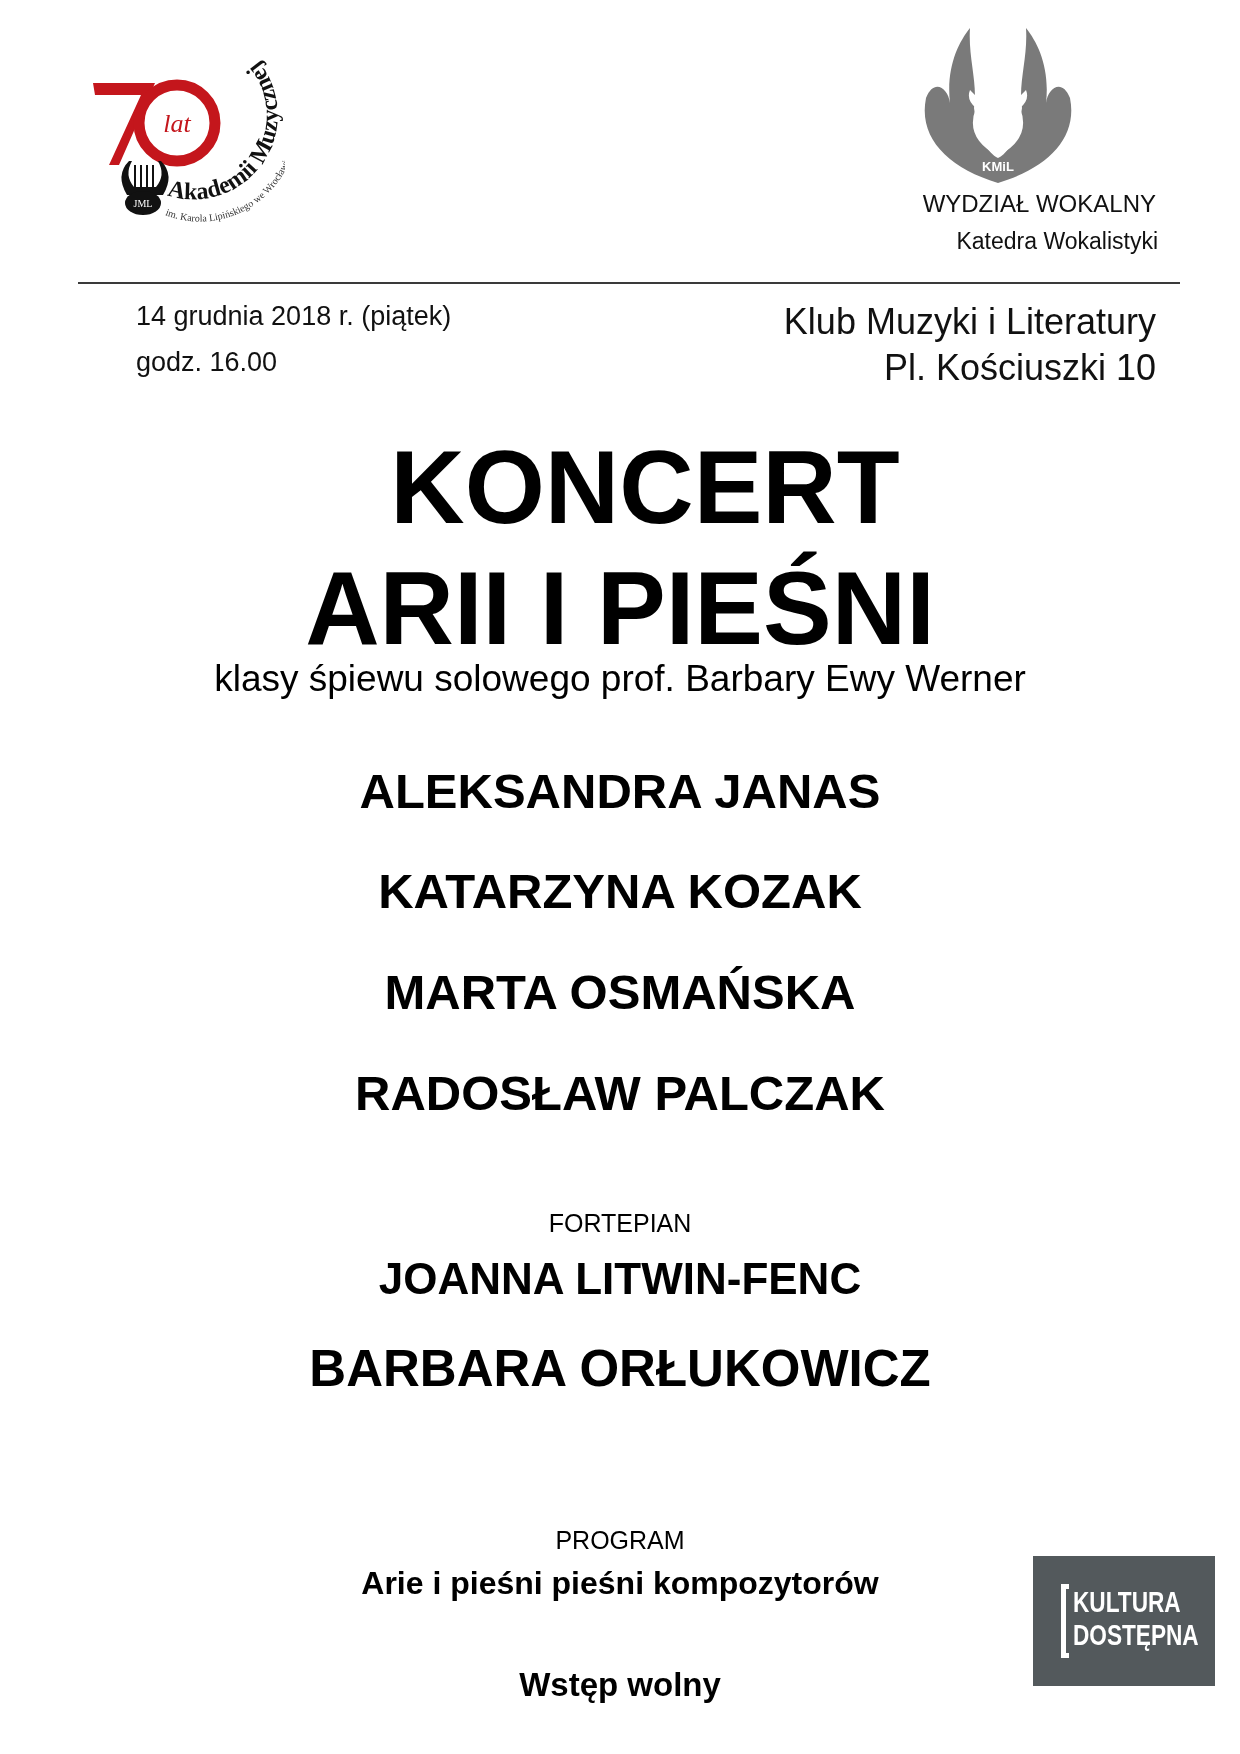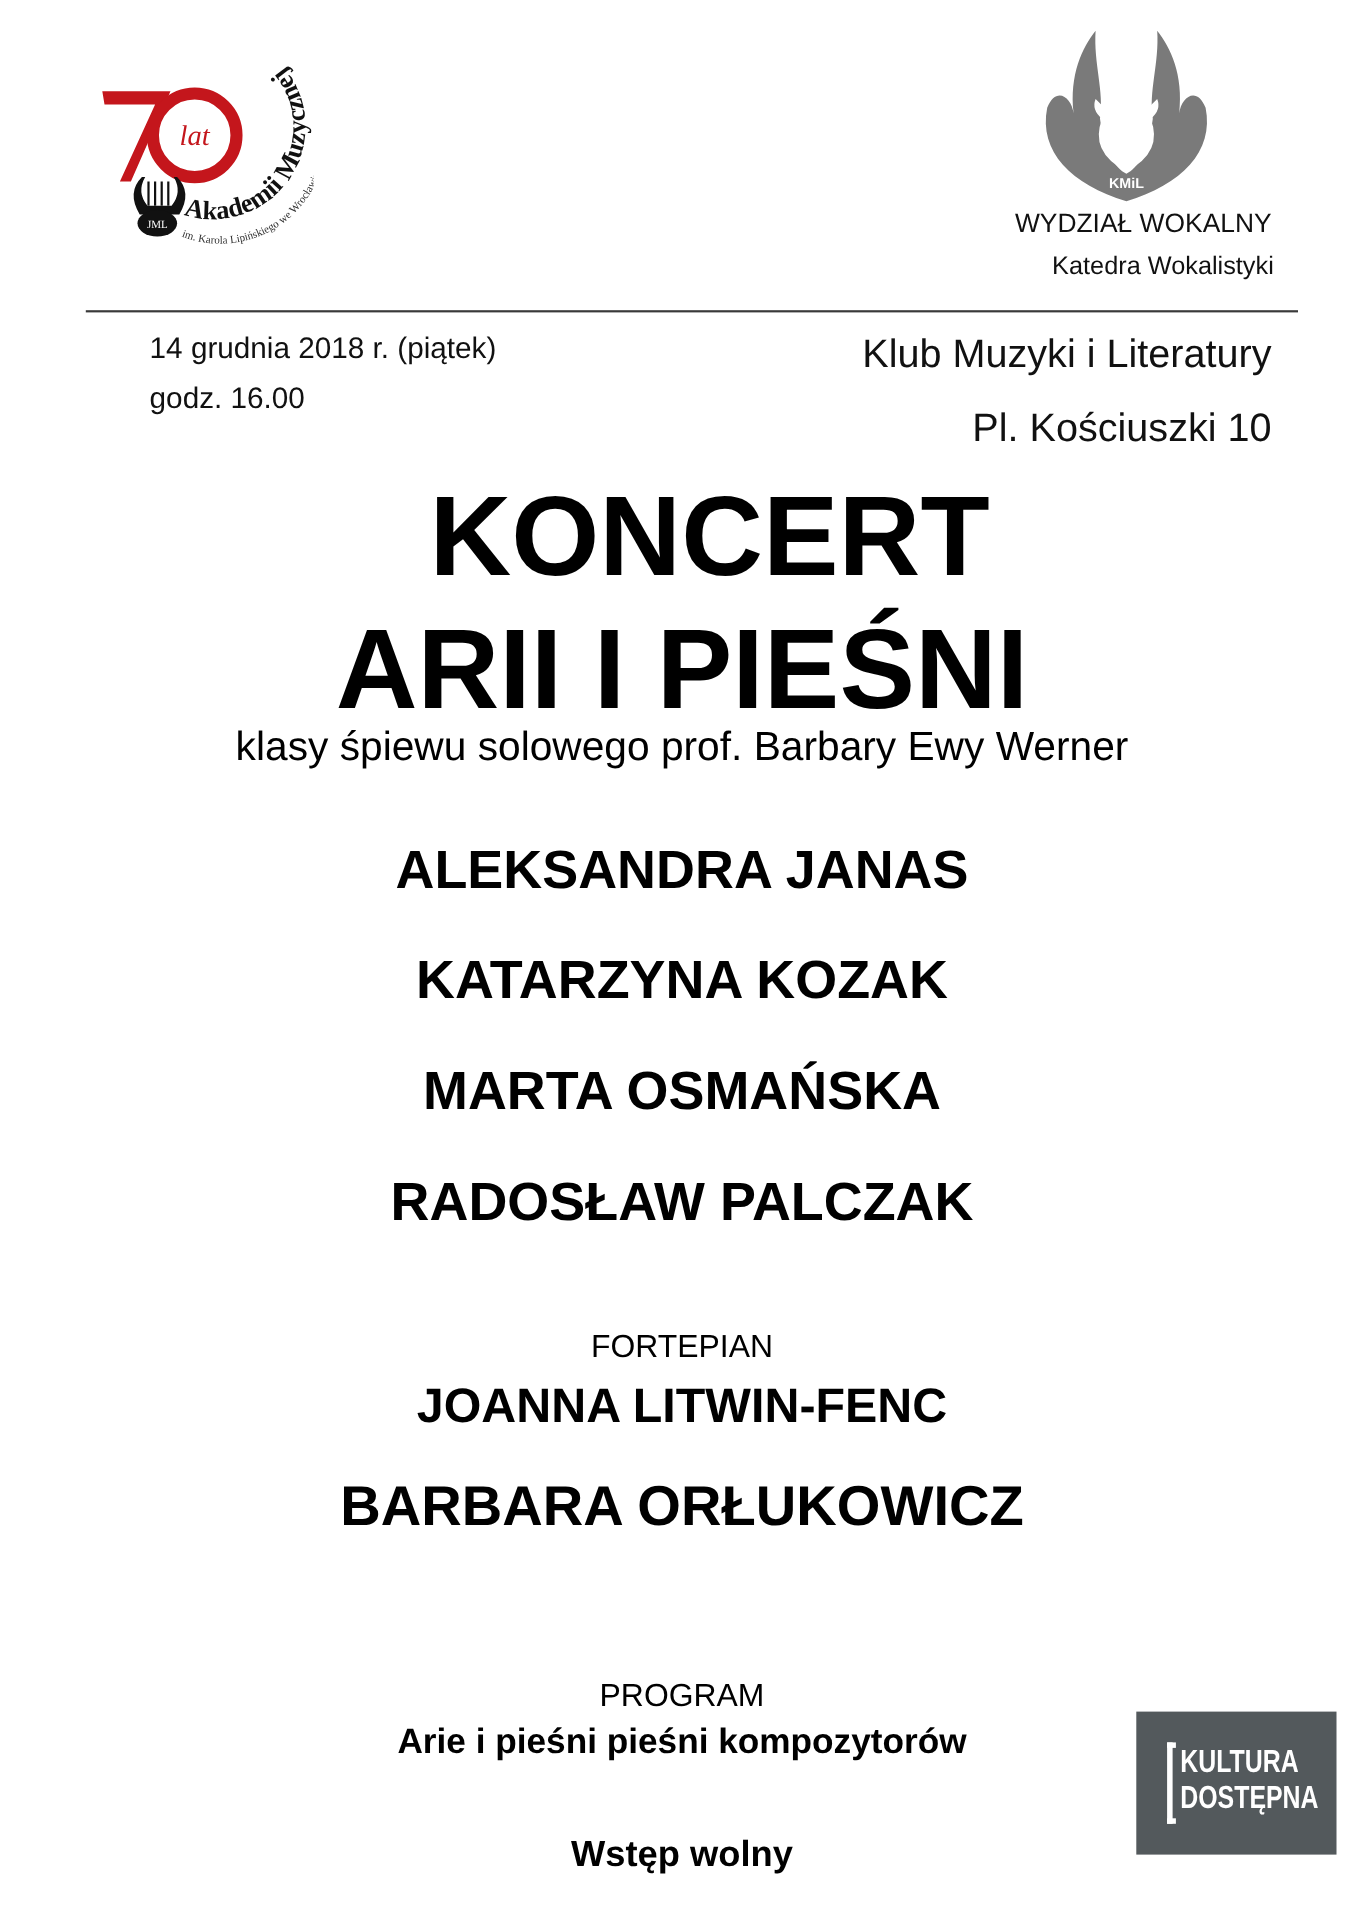--- a/index.html
+++ b/index.html
@@ -5,21 +5,21 @@
   html, body { margin:0; padding:0; background:#ffffff; }
   body { width:1240px; height:1754px; position:relative; overflow:hidden; font-family:"Liberation Sans", sans-serif; color:#000; }
   .abs { position:absolute; }
   .center { left:0; width:1240px; text-align:center; }
   .hdr-left { left:90px; font-size:27px; font-family:"Liberation Sans", sans-serif; color:#111;margin-left:46px; }
   .hdr-right { right:84px; text-align:right; font-size:36px; color:#111; }
   .rule { left:78px; width:1102px; height:2px; background:#3a3a3a; top:282px; }
   .title { font-weight:bold; font-size:103px; line-height:1; letter-spacing:0px; }
   .subtitle { font-size:37px; line-height:1; }
   .name { font-weight:bold; font-size:49px; line-height:1; }
-  .label { font-size:29px; line-height:1; }
+  .label { font-size:25px; line-height:1; }
   .prog { font-weight:bold; font-size:32px; line-height:1; }
   .free { font-weight:bold; font-size:33px; line-height:1; }
   .kultura { left:1033px; top:1556px; width:182px; height:130px; background:#53595c; color:#fff; }
   .kultura .bracket { position:absolute; left:28px; top:28px; width:8px; height:74px; border:5px solid #fff; border-right:none; box-sizing:border-box; }
   .kultura .txt { position:absolute; left:40px; top:30px; font-family:"Liberation Sans", sans-serif; font-weight:bold; font-size:29px; line-height:33px; letter-spacing:0px; transform:scaleX(0.78); transform-origin:left top; }
 </style>
 </head>
 <body>
 
 <div class="abs" style="left:85px; top:25px; width:200px; height:200px;">
@@ -46,21 +46,21 @@
     </defs>
     <text font-family="Liberation Serif, serif" font-size="24" fill="#111" font-weight="bold">
       <textPath href="#arc1">Akademii Muzycznej</textPath>
     </text>
     <text font-family="Liberation Serif, serif" font-size="10" fill="#333">
       <textPath href="#arc2">im. Karola Lipińskiego we Wrocławiu</textPath>
     </text>
   </svg>
 </div>
 
-<div class="abs" style="left:944px; top:28px; width:160px; height:160px;">
+<div class="abs" style="left:918px; top:28px; width:160px; height:160px;">
   <svg width="160" height="160" viewBox="0 0 160 160">
     <g fill="#7a7a7a">
       <path d="M80 155 C30 140 0 110 8 70 C16 50 30 60 32 75 C28 40 40 15 52 0 C50 30 60 55 56 80 C60 110 70 125 80 130 C90 125 100 110 104 80 C100 55 110 30 108 0 C120 15 132 40 128 75 C130 60 144 50 152 70 C160 110 130 140 80 155 Z"></path>
     </g>
     <g fill="#fff">
       <path d="M52 62 q-4 10 6 18 q-12 30 22 48 q34 -18 22 -48 q10 -8 6 -18 l-6 6 q-2 8 -10 10 q14 32 -12 46 q-26 -14 -12 -46 q-8 -2 -10 -10 z"></path>
       <rect x="72" y="60" width="2" height="40"></rect>
       <rect x="77" y="60" width="2" height="40"></rect>
       <rect x="82" y="60" width="2" height="40"></rect>
       <rect x="87" y="60" width="2" height="40"></rect>
@@ -71,21 +71,21 @@
 </div>
 
 <div class="abs hdr-right" style="top:190px; font-size:24px; right:84px;">WYDZIAŁ WOKALNY</div>
 <div class="abs hdr-right" style="top:228px; font-size:23px; right:82px;">Katedra Wokalistyki</div>
 
 <div class="abs rule"></div>
 
 <div class="abs hdr-left" style="top:301px;">14 grudnia 2018 r. (piątek)</div>
 <div class="abs hdr-left" style="top:347px;">godz. 16.00</div>
 <div class="abs hdr-right" style="top:301px;">Klub Muzyki i Literatury</div>
-<div class="abs hdr-right" style="top:368px;text-align:right;">Pl. Kościuszki 10</div>
+<div class="abs hdr-right" style="top:347px;text-align:right;">Pl. Kościuszki 10</div>
 
 <div class="abs center title" style="top:436px;margin-left:25px;">KONCERT</div>
 <div class="abs center title" style="top:557px;">ARII I PIEŚNI</div>
 <div class="abs center subtitle" style="top:660px;">klasy śpiewu solowego prof. Barbary Ewy Werner</div>
 
 <div class="abs center name" style="top:767px;">ALEKSANDRA JANAS</div>
 <div class="abs center name" style="top:867px;">KATARZYNA KOZAK</div>
 <div class="abs center name" style="top:968px;">MARTA OSMAŃSKA</div>
 <div class="abs center name" style="top:1069px;">RADOSŁAW PALCZAK</div>
 

